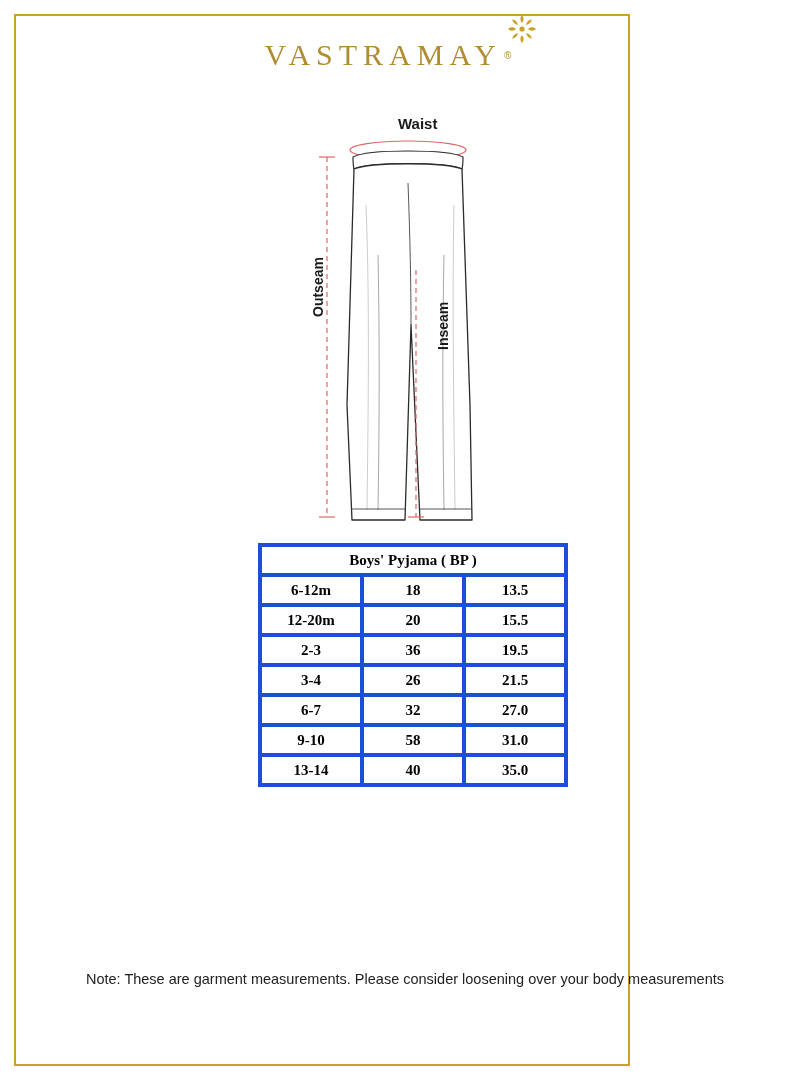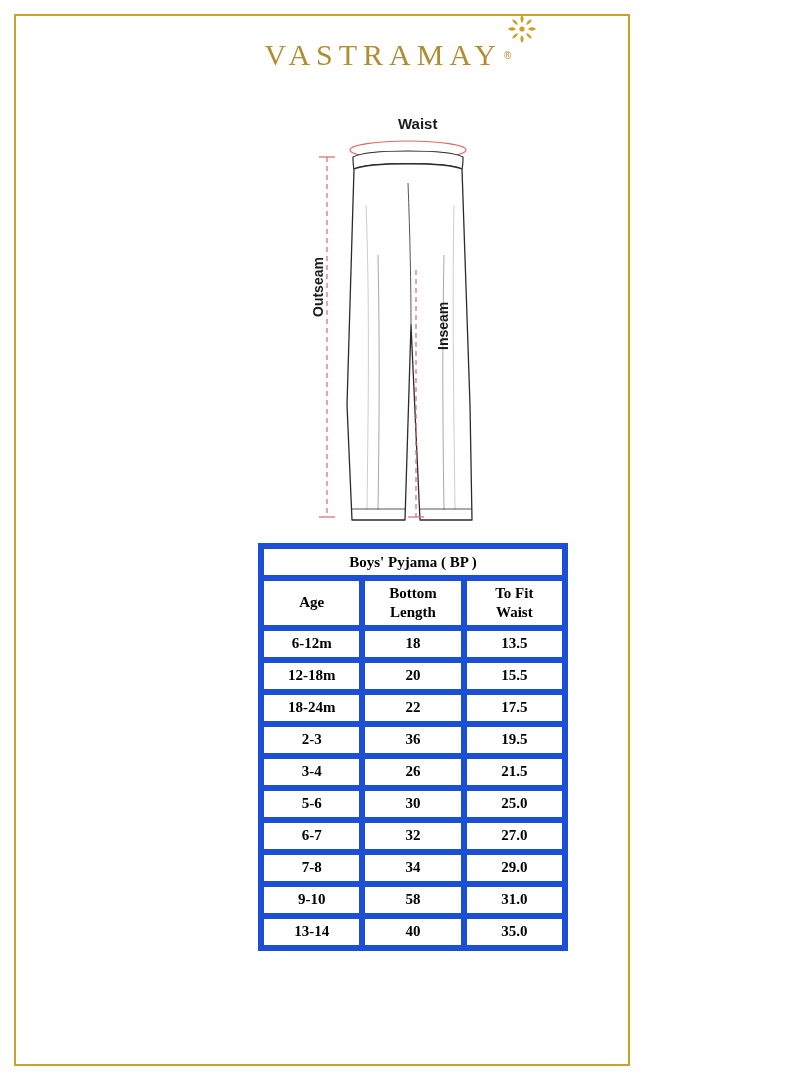--- a/index.html
+++ b/index.html
@@ -114,21 +114,21 @@
     left: 258px;
     top: 543px;
     width: 310px;
   }
   table.size-table {
     border-collapse: collapse;
     width: 310px;
     table-layout: fixed;
   }
   table.size-table td {
-    border: 6px solid #1d4ed8;
+    border: 4px solid #1d4ed8;
     text-align: center;
     font-family: "Liberation Serif", serif;
     font-weight: 700;
     font-size: 15px;
     color: #000;
     padding: 3px 2px;
     height: 20px;
   }
   td.title-cell {
     font-size: 15px;
@@ -257,81 +257,56 @@
     <div class="label-outseam">Outseam</div>
     <div class="label-inseam">Inseam</div>
   </div>
 
   <div class="size-table-wrap">
     <table class="size-table">
       <tbody>
         <tr>
           <td class="title-cell" colspan="3">Boys' Pyjama ( BP )</td>
         </tr>
-        <tr>
-          <td class="head-cell">Age</td>
-          <td class="head-cell">
-            <span>Bottom</span><br>
-            <span>Length</span>
-          </td>
-          <td class="head-cell">
-            <span>To Fit</span><br>
-            <span>Waist</span>
-          </td>
-        </tr>
 
         <tr>
           <td class="age-cell">6-12m</td>
           <td class="num-cell">18</td>
           <td class="num-cell">13.5</td>
         </tr>
         <tr>
-          <td class="age-cell">12-18m</td>
+          <td class="age-cell">12-20m</td>
           <td class="num-cell">20</td>
           <td class="num-cell">15.5</td>
-        </tr>
-        <tr>
-          <td class="age-cell">18-24m</td>
-          <td class="num-cell">22</td>
-          <td class="num-cell">17.5</td>
         </tr>
         <tr>
           <td class="age-cell">2-3</td>
           <td class="num-cell">36</td>
           <td class="num-cell">19.5</td>
         </tr>
         <tr>
           <td class="age-cell">3-4</td>
           <td class="num-cell">26</td>
           <td class="num-cell">21.5</td>
         </tr>
         <tr>
-          <td class="age-cell">5-6</td>
-          <td class="num-cell">30</td>
-          <td class="num-cell">25.0</td>
-        </tr>
-        <tr>
           <td class="age-cell">6-7</td>
           <td class="num-cell">32</td>
           <td class="num-cell">27.0</td>
         </tr>
         <tr>
-          <td class="age-cell">7-8</td>
-          <td class="num-cell">34</td>
-          <td class="num-cell">29.0</td>
-        </tr>
-        <tr>
           <td class="age-cell">9-10</td>
           <td class="num-cell">58</td>
           <td class="num-cell">31.0</td>
         </tr>
         <tr>
           <td class="age-cell">13-14</td>
           <td class="num-cell">40</td>
           <td class="num-cell">35.0</td>
         </tr>
       </tbody>
     </table>
   </div>
 
   <div class="note">
+    <span>Note: These are garment measurements. Please consider loosening over your body measurements</span>
   </div>
 </div>
 
 </body></html>

